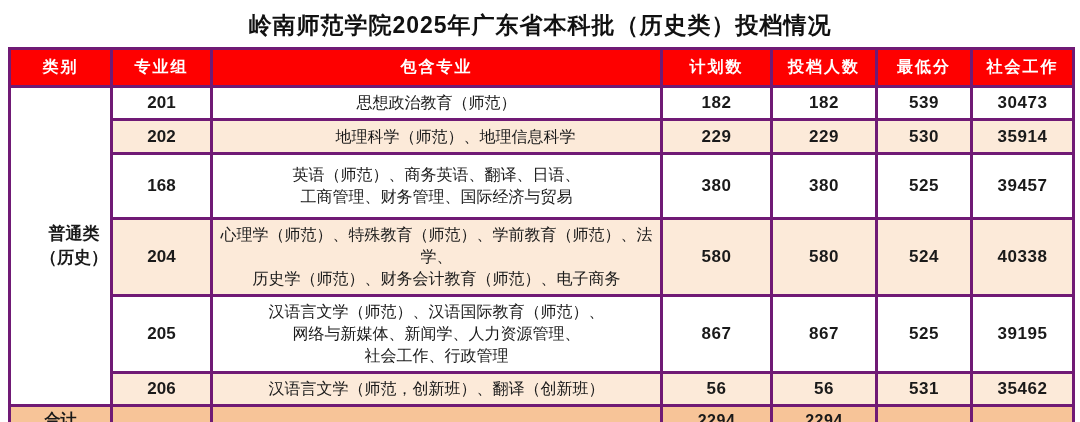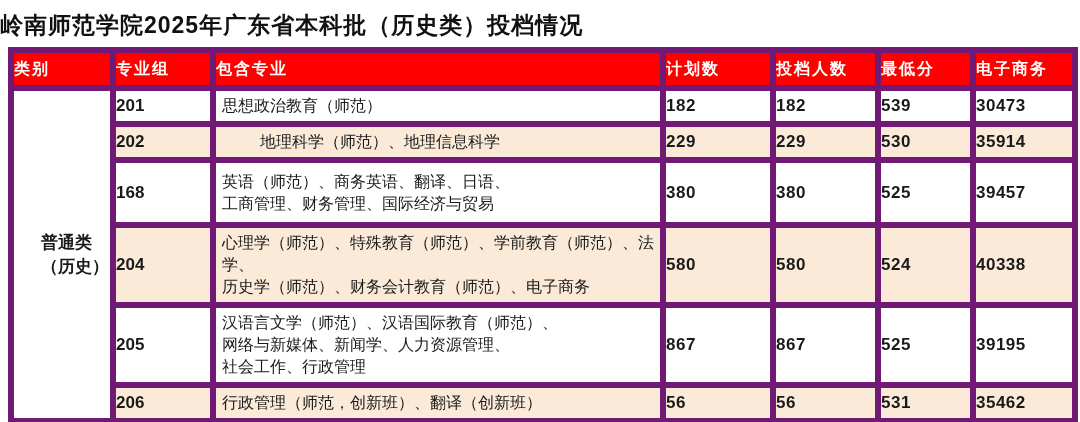--- a/index.html
+++ b/index.html
@@ -5,34 +5,34 @@
   * { margin: 0; padding: 0; box-sizing: border-box; }
   html, body {
     width: 1080px; height: 422px;
     background: #ffffff;
     font-family: "Liberation Sans", "DejaVu Sans", sans-serif;
     color: #1a1a1a;
     overflow: hidden;
   }
   .page { position: relative; width: 1080px; height: 422px; }
   .title {
-    width: 100%; 
+    width: 100%; text-align: center;
     padding-top: 10px; height: 47px;
     font-size: 23px; font-weight: bold; color: #111;
     letter-spacing: 1px;
   }
   table.adm {
     border-collapse: collapse;
     table-layout: fixed;
     margin: 0 8px;
     width: 1064px;
   }
   table.adm td, table.adm th {
-    border: 6px solid #701a75;
-    text-align: left;
+    border: 3px solid #701a75;
+    text-align: center;
     vertical-align: middle;
     overflow: hidden;
   }
   col.c-cat   { width: 102px; }
   col.c-group { width: 100px; }
   col.c-majors{ width: 450px; }
   col.c-plan  { width: 110px; }
   col.c-filed { width: 105px; }
   col.c-score { width: 95px;  }
   col.c-rank  { width: 102px; }
@@ -88,21 +88,21 @@
     </colgroup>
 
     <tbody>
         <tr class="head-row hdr">
       <th style="background: rgb(254, 0, 0); color: rgb(255, 255, 255);">类别</th>
       <th style="background: rgb(254, 0, 0); color: rgb(255, 255, 255);">专业组</th>
       <th style="background: rgb(254, 0, 0); color: rgb(255, 255, 255);">包含专业</th>
       <th style="background: rgb(254, 0, 0); color: rgb(255, 255, 255);">计划数</th>
       <th style="background: rgb(254, 0, 0); color: rgb(255, 255, 255);">投档人数</th>
       <th style="background: rgb(254, 0, 0); color: rgb(255, 255, 255);">最低分</th>
-      <th style="background: rgb(254, 0, 0); color: rgb(255, 255, 255);">电子商务</th>
+      <th style="background: rgb(254, 0, 0); color: rgb(255, 255, 255);">社会工作</th>
     </tr>
 
     <tr class="r-h33 rw">
       <td class="cat-cell" rowspan="6">普通类
 （历史）</td>
       <td class="group-cell" style="background: rgb(255, 255, 255);">201</td>
       <td class="majors-cell" style="background: rgb(255, 255, 255);">思想政治教育（师范）</td>
       <td class="num-cell" style="background: rgb(255, 255, 255);">182</td>
       <td class="num-cell" style="background: rgb(255, 255, 255);">182</td>
       <td class="num-cell" style="background: rgb(255, 255, 255);">539</td>
@@ -144,21 +144,21 @@
 网络与新媒体、新闻学、人力资源管理、
 社会工作、行政管理</td>
       <td class="num-cell" style="background: rgb(255, 255, 255);">867</td>
       <td class="num-cell" style="background: rgb(255, 255, 255);">867</td>
       <td class="num-cell" style="background: rgb(255, 255, 255);">525</td>
       <td class="num-cell" style="background: rgb(255, 255, 255);">39195</td>
     </tr>
 
     <tr class="r-h33 rp">
       <td class="group-cell" style="background: rgb(252, 234, 217);">206</td>
-      <td class="majors-cell" style="background: rgb(252, 234, 217);">行政管理（师范，创新班）、翻译（创新班）</td>
+      <td class="majors-cell" style="background: rgb(252, 234, 217);">汉语言文学（师范，创新班）、翻译（创新班）</td>
       <td class="num-cell" style="background: rgb(252, 234, 217);">56</td>
       <td class="num-cell" style="background: rgb(252, 234, 217);">56</td>
       <td class="num-cell" style="background: rgb(252, 234, 217);">531</td>
       <td class="num-cell" style="background: rgb(252, 234, 217);">35462</td>
     </tr>
 
     <tr class="footer-row rf">
       <td style="background: rgb(247, 196, 152);">合计</td>
       <td style="background: rgb(247, 196, 152);"></td>
       <td style="background: rgb(247, 196, 152);"></td>

